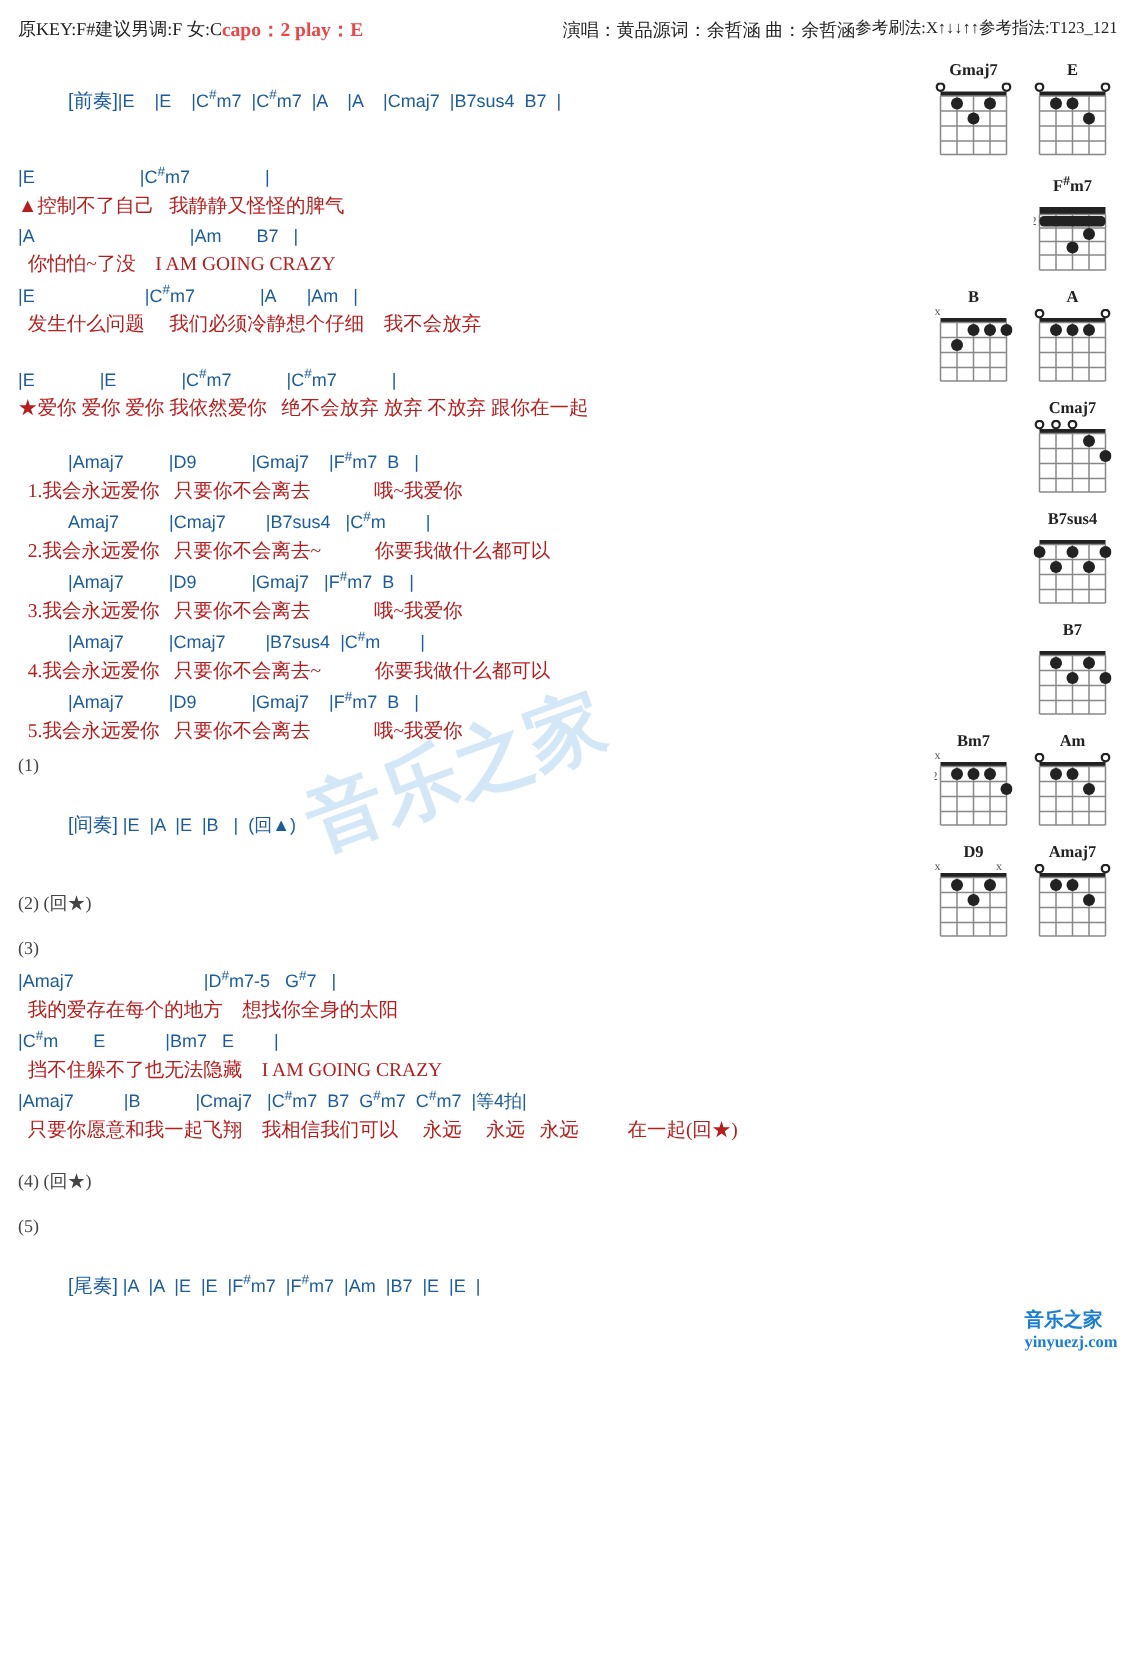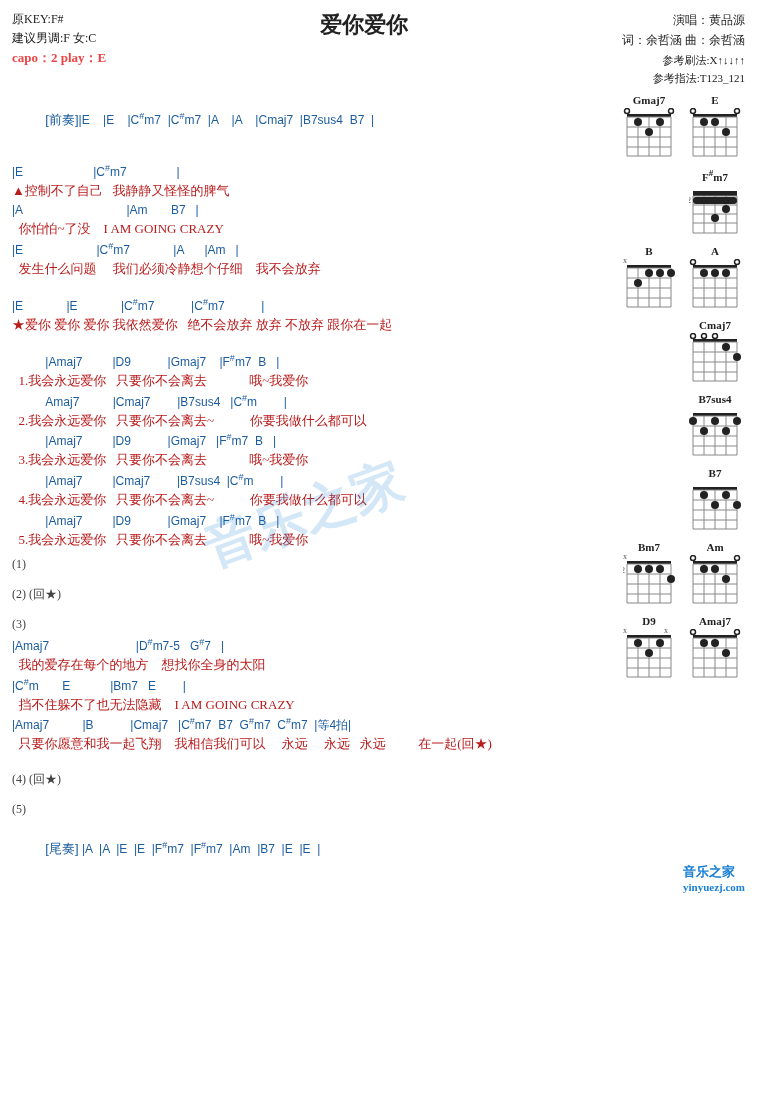--- a/index.html
+++ b/index.html
@@ -19,41 +19,41 @@
       position: relative;
     }
     .header {
       display: flex;
       justify-content: space-between;
       align-items: flex-start;
       margin-bottom: 4px;
     }
     .header-left {
       display: flex;
-      flex-direction: column;
+      flex-direction: row;
       font-size: 12px;
       color: #222;
       line-height: 1.6;
     }
     .header-center {
       flex: 1;
       text-align: center;
     }
     .song-title {
       font-size: 22px;
       font-weight: bold;
       color: #222;
     }
     .header-right {
       display: flex;
-      flex-direction: column;
+      flex-direction: row;
       font-size: 12px;
       color: #222;
       line-height: 1.7;
-      text-align: right;
+      text-align: center;
     }
     .capo-line {
       color: #ef4444;
       font-size: 13px;
       font-weight: bold;
       margin-bottom: 4px;
     }
     .ref-line {
       font-size: 11px;
       color: #222;
@@ -155,23 +155,20 @@
 <body>
 
 <div class="page">
 
   <div class="header">
     <div class="header-left">
       <span>原KEY:F#</span>
       <span>建议男调:F 女:C</span>
       <span class="capo-line">capo：2 play：E</span>
     </div>
-    <div class="header-center">
-      <div class="song-title">爱你爱你</div>
-    </div>
     <div class="header-right">
       <span>演唱：黄品源</span>
       <span>词：余哲涵  曲：余哲涵</span>
       <span class="ref-line">参考刷法:X↑↓↓↑↑</span>
       <span class="ref-line">参考指法:T123_121</span>
     </div>
   </div>
 
   <div class="main-content">
 
@@ -211,20 +208,25 @@
         <div class="chord-line">&nbsp;&nbsp;&nbsp;&nbsp;&nbsp;&nbsp;&nbsp;&nbsp;&nbsp;&nbsp;|Amaj7&nbsp;&nbsp;&nbsp;&nbsp;&nbsp;&nbsp;&nbsp;&nbsp;&nbsp;|D9&nbsp;&nbsp;&nbsp;&nbsp;&nbsp;&nbsp;&nbsp;&nbsp;&nbsp;&nbsp;&nbsp;|Gmaj7&nbsp;&nbsp;&nbsp;|F<sup>#</sup>m7&nbsp;&nbsp;B&nbsp;&nbsp;&nbsp;|</div>
         <div class="lyric-line">&nbsp;&nbsp;3.我会永远爱你&nbsp;&nbsp;&nbsp;只要你不会离去&nbsp;&nbsp;&nbsp;&nbsp;&nbsp;&nbsp;&nbsp;&nbsp;&nbsp;&nbsp;&nbsp;&nbsp;&nbsp;哦~我爱你</div>
         <div class="chord-line">&nbsp;&nbsp;&nbsp;&nbsp;&nbsp;&nbsp;&nbsp;&nbsp;&nbsp;&nbsp;|Amaj7&nbsp;&nbsp;&nbsp;&nbsp;&nbsp;&nbsp;&nbsp;&nbsp;&nbsp;|Cmaj7&nbsp;&nbsp;&nbsp;&nbsp;&nbsp;&nbsp;&nbsp;&nbsp;|B7sus4&nbsp;&nbsp;|C<sup>#</sup>m&nbsp;&nbsp;&nbsp;&nbsp;&nbsp;&nbsp;&nbsp;&nbsp;|</div>
         <div class="lyric-line">&nbsp;&nbsp;4.我会永远爱你&nbsp;&nbsp;&nbsp;只要你不会离去~&nbsp;&nbsp;&nbsp;&nbsp;&nbsp;&nbsp;&nbsp;&nbsp;&nbsp;&nbsp;&nbsp;你要我做什么都可以</div>
         <div class="chord-line">&nbsp;&nbsp;&nbsp;&nbsp;&nbsp;&nbsp;&nbsp;&nbsp;&nbsp;&nbsp;|Amaj7&nbsp;&nbsp;&nbsp;&nbsp;&nbsp;&nbsp;&nbsp;&nbsp;&nbsp;|D9&nbsp;&nbsp;&nbsp;&nbsp;&nbsp;&nbsp;&nbsp;&nbsp;&nbsp;&nbsp;&nbsp;|Gmaj7&nbsp;&nbsp;&nbsp;&nbsp;|F<sup>#</sup>m7&nbsp;&nbsp;B&nbsp;&nbsp;&nbsp;|</div>
         <div class="lyric-line">&nbsp;&nbsp;5.我会永远爱你&nbsp;&nbsp;&nbsp;只要你不会离去&nbsp;&nbsp;&nbsp;&nbsp;&nbsp;&nbsp;&nbsp;&nbsp;&nbsp;&nbsp;&nbsp;&nbsp;&nbsp;哦~我爱你</div>
       </div>
 
       <div class="paren-line">(1)</div>
 
+      <div class="section">
+        <div class="chord-line">
+          <span class="section-label">[间奏]</span>&nbsp;|E  |A  |E  |B   |  (回▲)
+        </div>
+      </div>
 
       <div style="height:6px"></div>
       <div class="paren-line">(2)  (回★)</div>
       <div style="height:6px"></div>
       <div class="paren-line">(3)</div>
 
       <div class="section">
         <div class="chord-line">|Amaj7&nbsp;&nbsp;&nbsp;&nbsp;&nbsp;&nbsp;&nbsp;&nbsp;&nbsp;&nbsp;&nbsp;&nbsp;&nbsp;&nbsp;&nbsp;&nbsp;&nbsp;&nbsp;&nbsp;&nbsp;&nbsp;&nbsp;&nbsp;&nbsp;&nbsp;&nbsp;|D<sup>#</sup>m7-5&nbsp;&nbsp;&nbsp;G<sup>#</sup>7&nbsp;&nbsp;&nbsp;|</div>
         <div class="lyric-line">&nbsp;&nbsp;我的爱存在每个的地方&nbsp;&nbsp;&nbsp;&nbsp;想找你全身的太阳</div>
         <div class="chord-line">|C<sup>#</sup>m&nbsp;&nbsp;&nbsp;&nbsp;&nbsp;&nbsp;&nbsp;E&nbsp;&nbsp;&nbsp;&nbsp;&nbsp;&nbsp;&nbsp;&nbsp;&nbsp;&nbsp;&nbsp;&nbsp;|Bm7&nbsp;&nbsp;&nbsp;E&nbsp;&nbsp;&nbsp;&nbsp;&nbsp;&nbsp;&nbsp;&nbsp;|</div>

